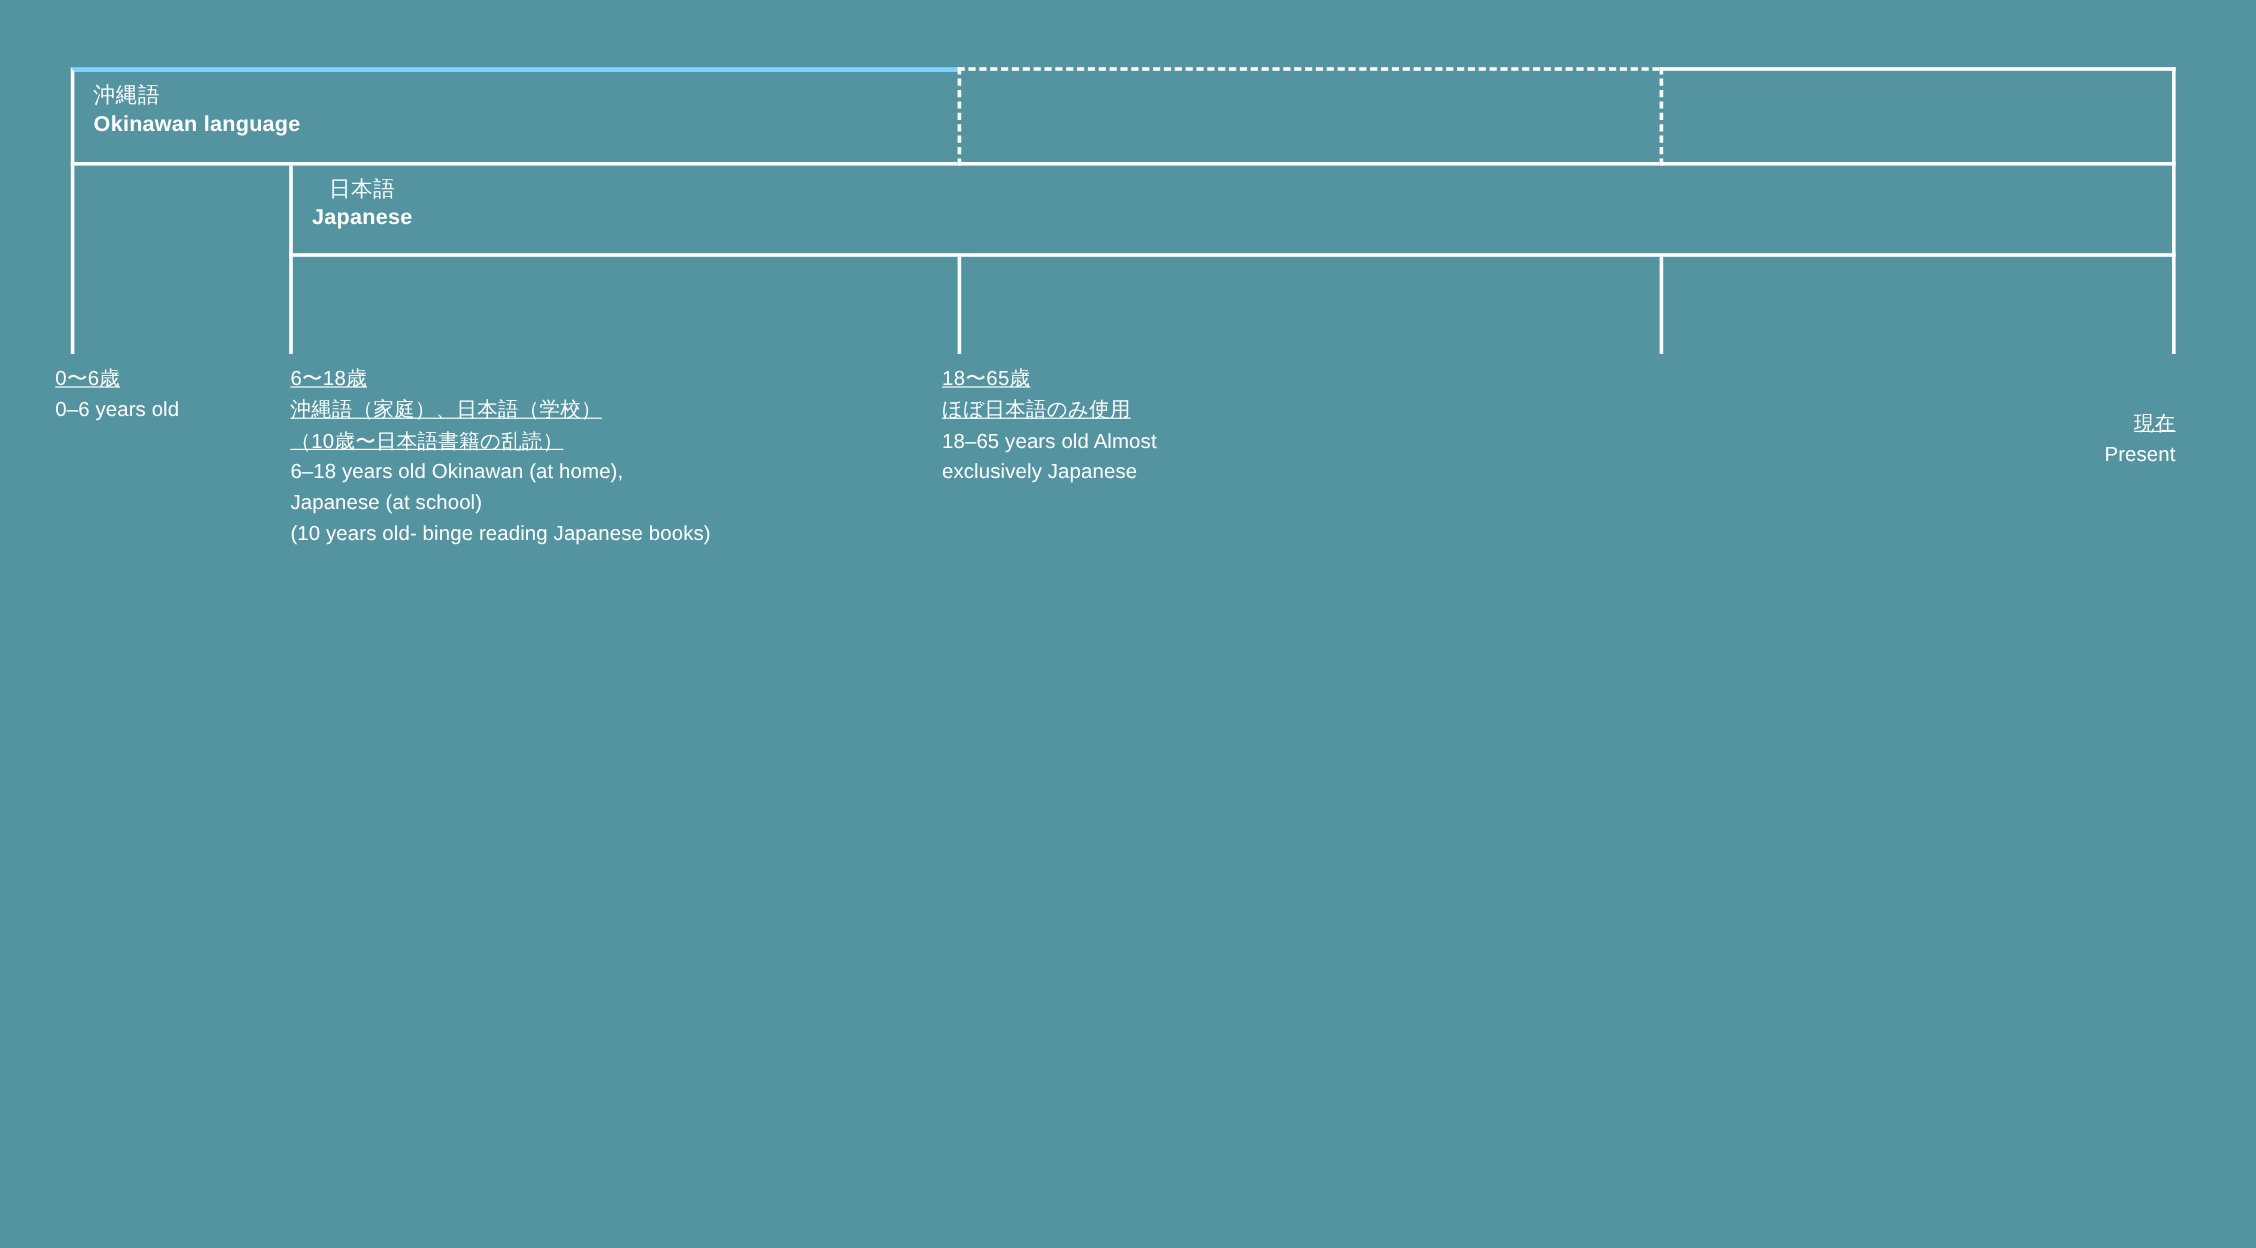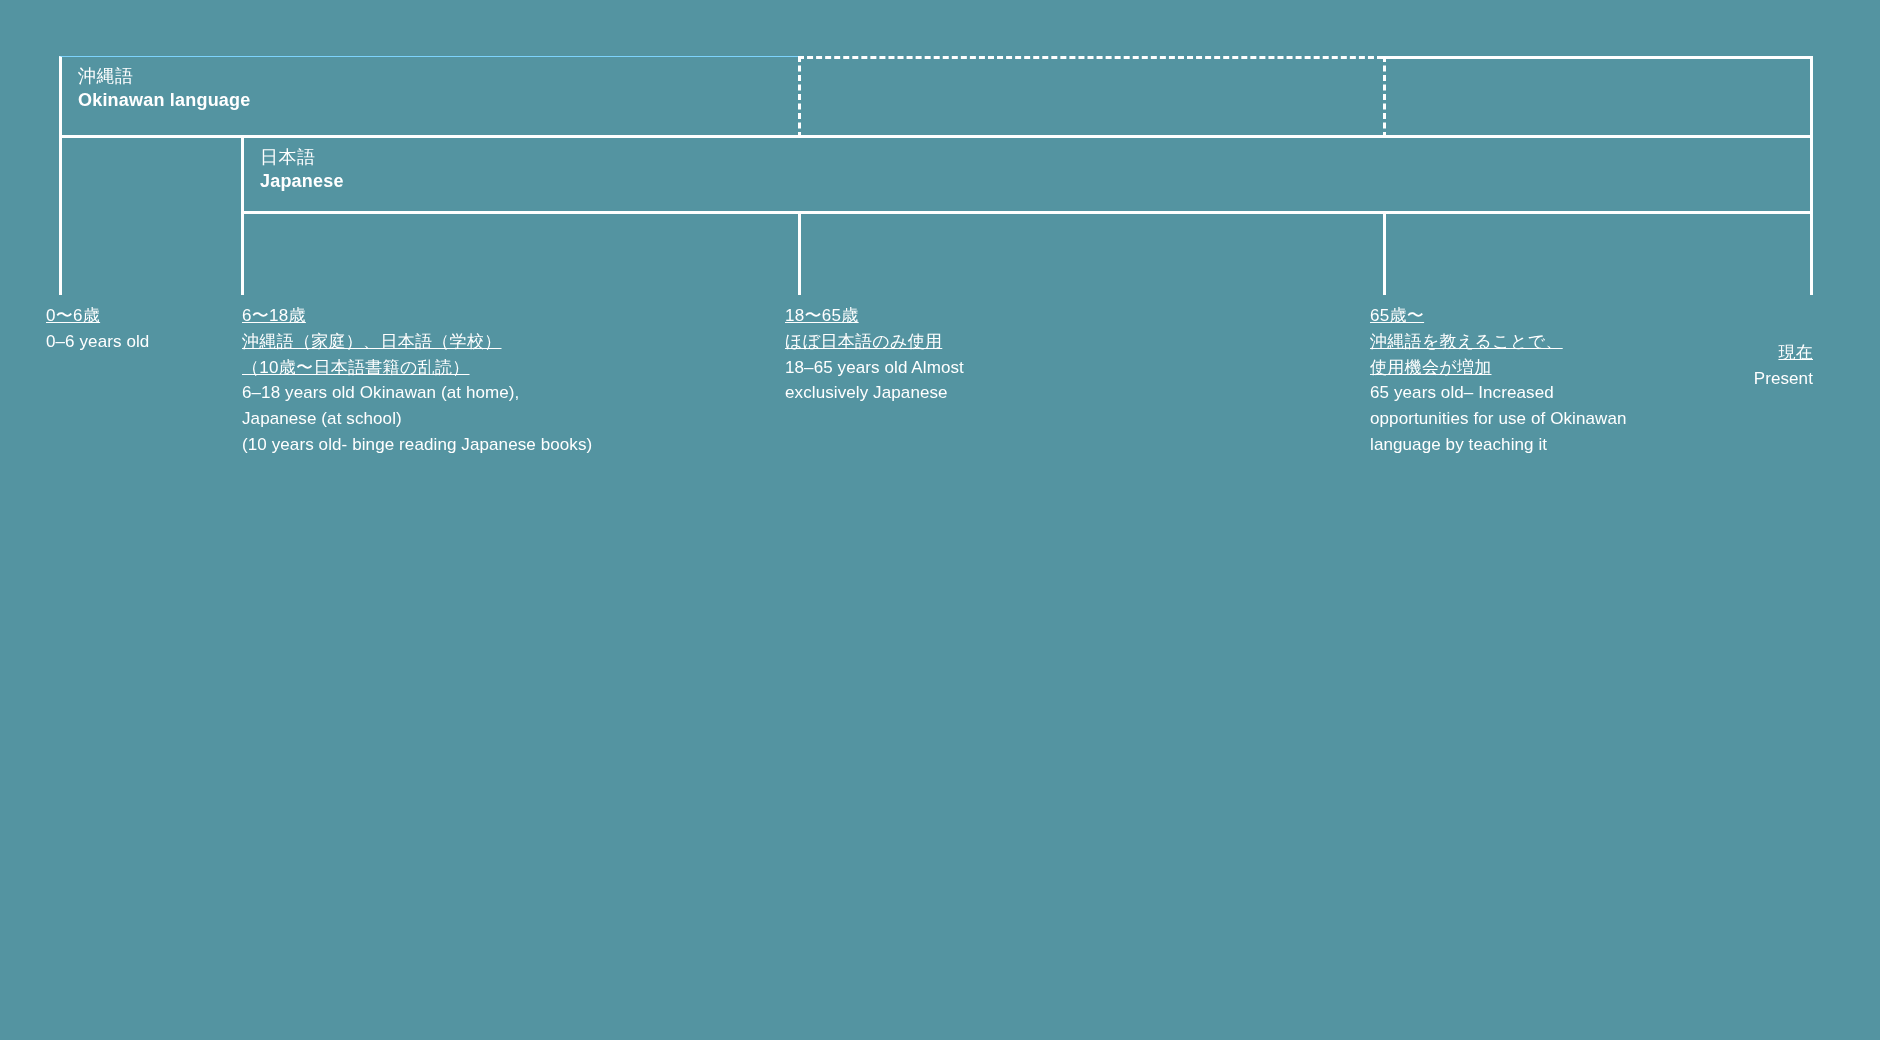--- a/index.html
+++ b/index.html
@@ -27,21 +27,21 @@
     position: absolute;
     box-sizing: border-box;
   }
 
   
   #okinawan-band-solid {
     left: 59px;
     top: 56px;
     width: 739px;          
     height: 82px;          
-    border-top: 1px solid #7dd3fc;
+    border-top: 4px solid #7dd3fc;
     border-left: 3px solid #ffffff;
     border-bottom: 3px solid #ffffff;
   }
   #okinawan-band-dashed {
     left: 798px;
     top: 56px;
     width: 585px;          
     height: 82px;
     border-top: 3px dashed #ffffff;
     border-left: 3px dashed #ffffff;
@@ -59,20 +59,21 @@
   }
 
   
   #japanese-band {
     left: 241px;
     top: 138px;
     width: 1572px;         
     height: 76px;          
     border: 3px solid #ffffff;
     border-top: none;
+    text-align: center;
   }
 
   .band-label {
     position: absolute;
     left: 16px;
     top: 8px;
     line-height: 1.32;
     white-space: nowrap;
   }
   .band-label .jp {
@@ -159,27 +160,19 @@
     <div class="en">(10 years old- binge reading Japanese books)</div>
   </div>
 
   <div class="stage-label" style="left:785px; top:303px;">
     <div class="jp">18〜65歳</div>
     <div class="jp">ほぼ日本語のみ使用</div>
     <div class="en">18–65 years old Almost</div>
     <div class="en">exclusively Japanese</div>
   </div>
 
-  <div class="stage-label" style="left:1370px; top:303px;">
-    <div class="jp">65歳〜</div>
-    <div class="jp">沖縄語を教えることで、</div>
-    <div class="jp">使用機会が増加</div>
-    <div class="en">65 years old– Increased</div>
-    <div class="en">opportunities for use of Okinawan</div>
-    <div class="en">language by teaching it</div>
-  </div>
 
   <div class="stage-label right-align" style="left:1613px; top:303px; width:200px;">
     <div class="jp">現在</div>
     <div class="en">Present</div>
   </div>
 
 </div>
 
 </body></html>

